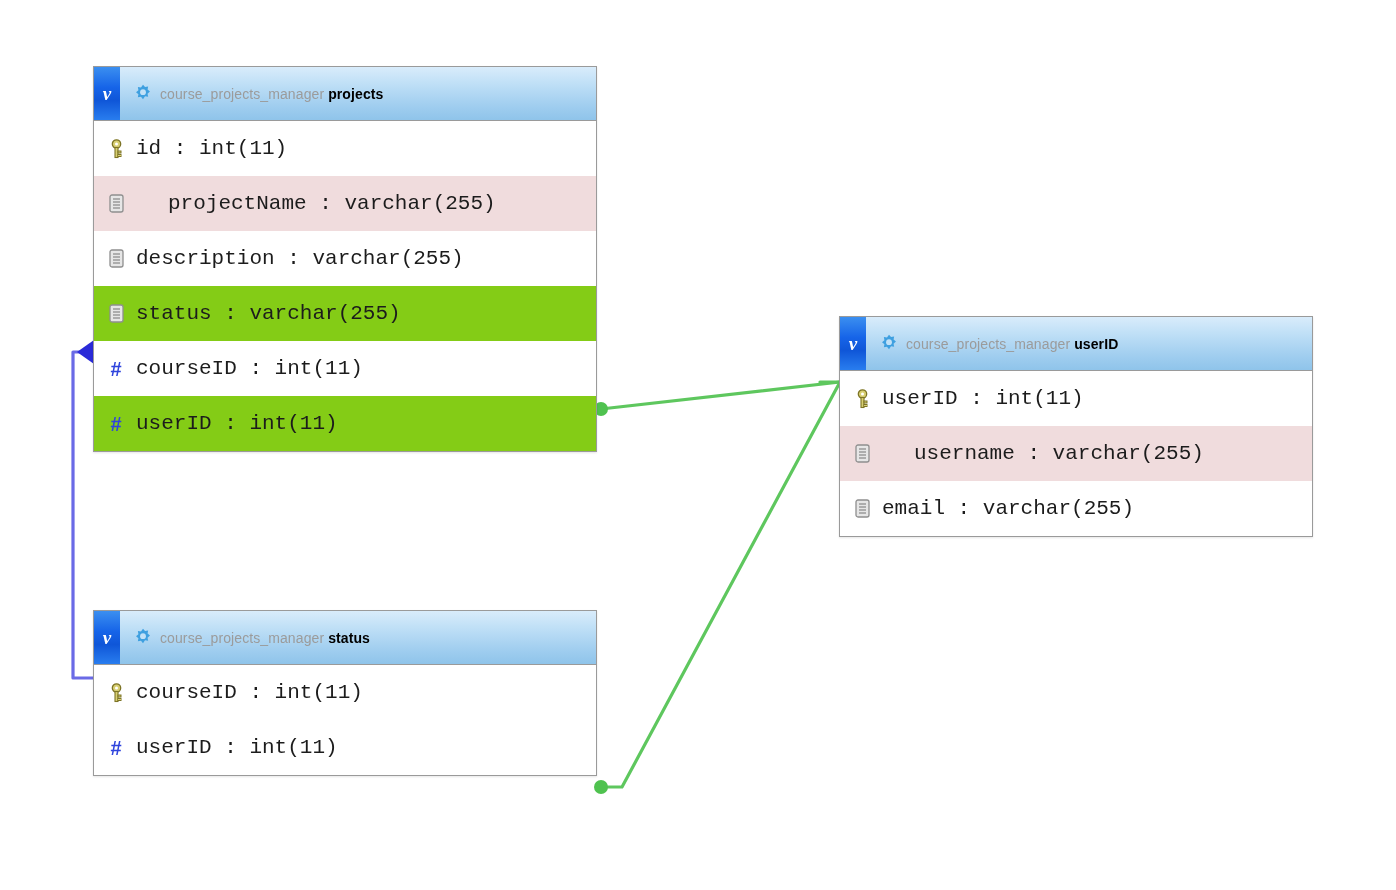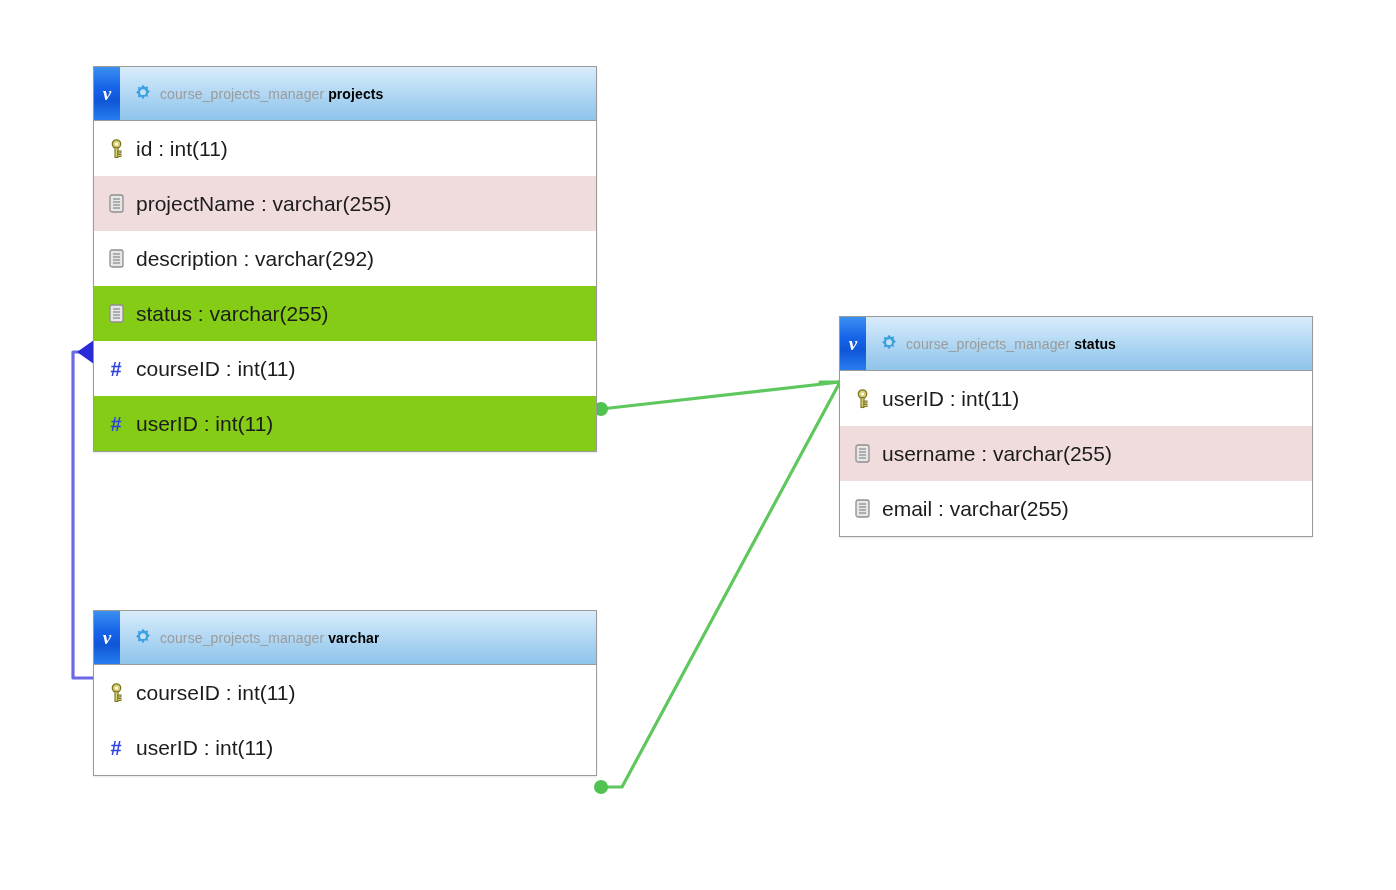--- a/index.html
+++ b/index.html
@@ -94,21 +94,21 @@
     height: 55px;
     display: flex;
     align-items: center;
     box-sizing: border-box;
     padding-left: 12px;
     font-size: 21px;
     color: #1c1c1c;
     background: #ffffff;
     white-space: nowrap;
   }
-  .col-row.pink  { background: #f0dcdd; }
+  .col-row.pink  { background: #f0dcdd; gap: 32px; }
   .col-row.gray  { background: #84cc16; }
   .col-row.white { background: #ffffff; }
 
   .col-icon {
     flex: 0 0 20px;
     width: 20px;
     height: 22px;
     margin-right: 10px;
     display: flex;
     align-items: center;
@@ -117,21 +117,21 @@
   .col-icon svg { display: block; }
 
   .fk-hash {
     color: #2f44dd;
     font-weight: bold;
     font-size: 20px;
     font-family: "Liberation Sans", sans-serif;
     line-height: 1;
   }
 
-  .col-label { line-height: 1; }
+  .col-label { line-height: 1; font-family: Liberation Mono, monospace; }
 
   
   #entity-projects { left: 93px;  top: 66px;  width: 504px; }
   #entity-users    { left: 839px; top: 316px; width: 474px; }
   #entity-courses  { left: 93px;  top: 610px; width: 504px; }
 </style>
 </head>
 <body>
 
 <div id="canvas">
@@ -196,21 +196,21 @@
     <div class="col-row white">
       <span class="col-icon">
         <svg width="15" height="19" viewBox="0 0 15 19">
           <rect x="1" y="1" width="13" height="17" rx="2" fill="#e6e6e6" stroke="#8f8f8f" stroke-width="1.3"></rect>
           <line x1="4" y1="5" x2="11" y2="5" stroke="#8f8f8f" stroke-width="1.3"></line>
           <line x1="4" y1="8" x2="11" y2="8" stroke="#8f8f8f" stroke-width="1.3"></line>
           <line x1="4" y1="11" x2="11" y2="11" stroke="#8f8f8f" stroke-width="1.3"></line>
           <line x1="4" y1="14" x2="11" y2="14" stroke="#8f8f8f" stroke-width="1.3"></line>
         </svg>
       </span>
-      <span class="col-label">description : varchar(292)</span>
+      <span class="col-label">description : varchar(255)</span>
     </div>
 
     <div class="col-row gray">
       <span class="col-icon">
         <svg width="15" height="19" viewBox="0 0 15 19">
           <rect x="1" y="1" width="13" height="17" rx="2" fill="#e6e6e6" stroke="#8f8f8f" stroke-width="1.3"></rect>
           <line x1="4" y1="5" x2="11" y2="5" stroke="#8f8f8f" stroke-width="1.3"></line>
           <line x1="4" y1="8" x2="11" y2="8" stroke="#8f8f8f" stroke-width="1.3"></line>
           <line x1="4" y1="11" x2="11" y2="11" stroke="#8f8f8f" stroke-width="1.3"></line>
           <line x1="4" y1="14" x2="11" y2="14" stroke="#8f8f8f" stroke-width="1.3"></line>
@@ -228,20 +228,74 @@
 
     <div class="col-row gray">
       <span class="col-icon">
           <span class="fk-hash">#</span>
         </span>
       <span class="col-label">userID : int(11)</span>
     </div>
   </div>
 
   <div class="entity" id="entity-users">
+    <div class="entity-header">
+      <div class="vbadge">v</div>
+      <svg class="gear-icon" viewBox="0 0 24 24">
+        <path d="M12 1.8l2.2 2.6 3.4-.6-.6 3.4 2.6 2.2-2.6 2.2.6 3.4-3.4-.6L12 17.6 9.8 15l-3.4.6.6-3.4L4.4 10l2.6-2.2-.6-3.4 3.4.6z" fill="#3fa0e0"></path>
+        <circle cx="12" cy="10" r="3.2" fill="#c2e1f7"></circle>
+      </svg>
+      <div class="header-title">
+        <span>course_projects_manager</span>
+        <span class="tbl">userID</span>
+      </div>
+    </div>
+
+    <div class="col-row white">
+      <span class="col-icon">
+        <svg width="15" height="20" viewBox="0 0 15 20">
+          <circle cx="7.5" cy="5" r="4.2" fill="#d8cf72" stroke="#7d7426" stroke-width="1.3"></circle>
+          <circle cx="7.5" cy="5" r="1.5" fill="#ffffff"></circle>
+          <rect x="6" y="8.5" width="3" height="10" fill="#d8cf72" stroke="#7d7426" stroke-width="1.1"></rect>
+          <rect x="9" y="12" width="3" height="2" fill="#d8cf72" stroke="#7d7426" stroke-width="1"></rect>
+          <rect x="9" y="15.5" width="3" height="2" fill="#d8cf72" stroke="#7d7426" stroke-width="1"></rect>
+        </svg>
+      </span>
+      <span class="col-label">userID : int(11)</span>
+    </div>
+
+    <div class="col-row pink">
+      <span class="col-icon">
+        <svg width="15" height="19" viewBox="0 0 15 19">
+          <rect x="1" y="1" width="13" height="17" rx="2" fill="#e6e6e6" stroke="#8f8f8f" stroke-width="1.3"></rect>
+          <line x1="4" y1="5" x2="11" y2="5" stroke="#8f8f8f" stroke-width="1.3"></line>
+          <line x1="4" y1="8" x2="11" y2="8" stroke="#8f8f8f" stroke-width="1.3"></line>
+          <line x1="4" y1="11" x2="11" y2="11" stroke="#8f8f8f" stroke-width="1.3"></line>
+          <line x1="4" y1="14" x2="11" y2="14" stroke="#8f8f8f" stroke-width="1.3"></line>
+        </svg>
+      </span>
+      <span class="col-label">username : varchar(255)</span>
+    </div>
+
+    <div class="col-row white">
+      <span class="col-icon">
+        <svg width="15" height="19" viewBox="0 0 15 19">
+          <rect x="1" y="1" width="13" height="17" rx="2" fill="#e6e6e6" stroke="#8f8f8f" stroke-width="1.3"></rect>
+          <line x1="4" y1="5" x2="11" y2="5" stroke="#8f8f8f" stroke-width="1.3"></line>
+          <line x1="4" y1="8" x2="11" y2="8" stroke="#8f8f8f" stroke-width="1.3"></line>
+          <line x1="4" y1="11" x2="11" y2="11" stroke="#8f8f8f" stroke-width="1.3"></line>
+          <line x1="4" y1="14" x2="11" y2="14" stroke="#8f8f8f" stroke-width="1.3"></line>
+        </svg>
+      </span>
+      <span class="col-label">email : varchar(255)</span>
+    </div>
+
+  </div>
+
+  <div class="entity" id="entity-courses">
     <div class="entity-header">
       <div class="vbadge">v</div>
       <svg class="gear-icon" viewBox="0 0 24 24">
         <path d="M12 1.8l2.2 2.6 3.4-.6-.6 3.4 2.6 2.2-2.6 2.2.6 3.4-3.4-.6L12 17.6 9.8 15l-3.4.6.6-3.4L4.4 10l2.6-2.2-.6-3.4 3.4.6z" fill="#3fa0e0"></path>
         <circle cx="12" cy="10" r="3.2" fill="#c2e1f7"></circle>
       </svg>
       <div class="header-title">
         <span>course_projects_manager</span>
         <span class="tbl">status</span>
       </div>
@@ -250,74 +304,20 @@
     <div class="col-row white">
       <span class="col-icon">
         <svg width="15" height="20" viewBox="0 0 15 20">
           <circle cx="7.5" cy="5" r="4.2" fill="#d8cf72" stroke="#7d7426" stroke-width="1.3"></circle>
           <circle cx="7.5" cy="5" r="1.5" fill="#ffffff"></circle>
           <rect x="6" y="8.5" width="3" height="10" fill="#d8cf72" stroke="#7d7426" stroke-width="1.1"></rect>
           <rect x="9" y="12" width="3" height="2" fill="#d8cf72" stroke="#7d7426" stroke-width="1"></rect>
           <rect x="9" y="15.5" width="3" height="2" fill="#d8cf72" stroke="#7d7426" stroke-width="1"></rect>
         </svg>
       </span>
-      <span class="col-label">userID : int(11)</span>
-    </div>
-
-    <div class="col-row pink">
-      <span class="col-icon">
-        <svg width="15" height="19" viewBox="0 0 15 19">
-          <rect x="1" y="1" width="13" height="17" rx="2" fill="#e6e6e6" stroke="#8f8f8f" stroke-width="1.3"></rect>
-          <line x1="4" y1="5" x2="11" y2="5" stroke="#8f8f8f" stroke-width="1.3"></line>
-          <line x1="4" y1="8" x2="11" y2="8" stroke="#8f8f8f" stroke-width="1.3"></line>
-          <line x1="4" y1="11" x2="11" y2="11" stroke="#8f8f8f" stroke-width="1.3"></line>
-          <line x1="4" y1="14" x2="11" y2="14" stroke="#8f8f8f" stroke-width="1.3"></line>
-        </svg>
-      </span>
-      <span class="col-label">username : varchar(255)</span>
-    </div>
-
-    <div class="col-row white">
-      <span class="col-icon">
-        <svg width="15" height="19" viewBox="0 0 15 19">
-          <rect x="1" y="1" width="13" height="17" rx="2" fill="#e6e6e6" stroke="#8f8f8f" stroke-width="1.3"></rect>
-          <line x1="4" y1="5" x2="11" y2="5" stroke="#8f8f8f" stroke-width="1.3"></line>
-          <line x1="4" y1="8" x2="11" y2="8" stroke="#8f8f8f" stroke-width="1.3"></line>
-          <line x1="4" y1="11" x2="11" y2="11" stroke="#8f8f8f" stroke-width="1.3"></line>
-          <line x1="4" y1="14" x2="11" y2="14" stroke="#8f8f8f" stroke-width="1.3"></line>
-        </svg>
-      </span>
-      <span class="col-label">email : varchar(255)</span>
-    </div>
-
-  </div>
-
-  <div class="entity" id="entity-courses">
-    <div class="entity-header">
-      <div class="vbadge">v</div>
-      <svg class="gear-icon" viewBox="0 0 24 24">
-        <path d="M12 1.8l2.2 2.6 3.4-.6-.6 3.4 2.6 2.2-2.6 2.2.6 3.4-3.4-.6L12 17.6 9.8 15l-3.4.6.6-3.4L4.4 10l2.6-2.2-.6-3.4 3.4.6z" fill="#3fa0e0"></path>
-        <circle cx="12" cy="10" r="3.2" fill="#c2e1f7"></circle>
-      </svg>
-      <div class="header-title">
-        <span>course_projects_manager</span>
-        <span class="tbl">varchar</span>
-      </div>
-    </div>
-
-    <div class="col-row white">
-      <span class="col-icon">
-        <svg width="15" height="20" viewBox="0 0 15 20">
-          <circle cx="7.5" cy="5" r="4.2" fill="#d8cf72" stroke="#7d7426" stroke-width="1.3"></circle>
-          <circle cx="7.5" cy="5" r="1.5" fill="#ffffff"></circle>
-          <rect x="6" y="8.5" width="3" height="10" fill="#d8cf72" stroke="#7d7426" stroke-width="1.1"></rect>
-          <rect x="9" y="12" width="3" height="2" fill="#d8cf72" stroke="#7d7426" stroke-width="1"></rect>
-          <rect x="9" y="15.5" width="3" height="2" fill="#d8cf72" stroke="#7d7426" stroke-width="1"></rect>
-        </svg>
-      </span>
       <span class="col-label">courseID : int(11)</span>
     </div>
 
 
     <div class="col-row white">
       <span class="col-icon">
           <span class="fk-hash">#</span>
         </span>
       <span class="col-label">userID : int(11)</span>
     </div>

